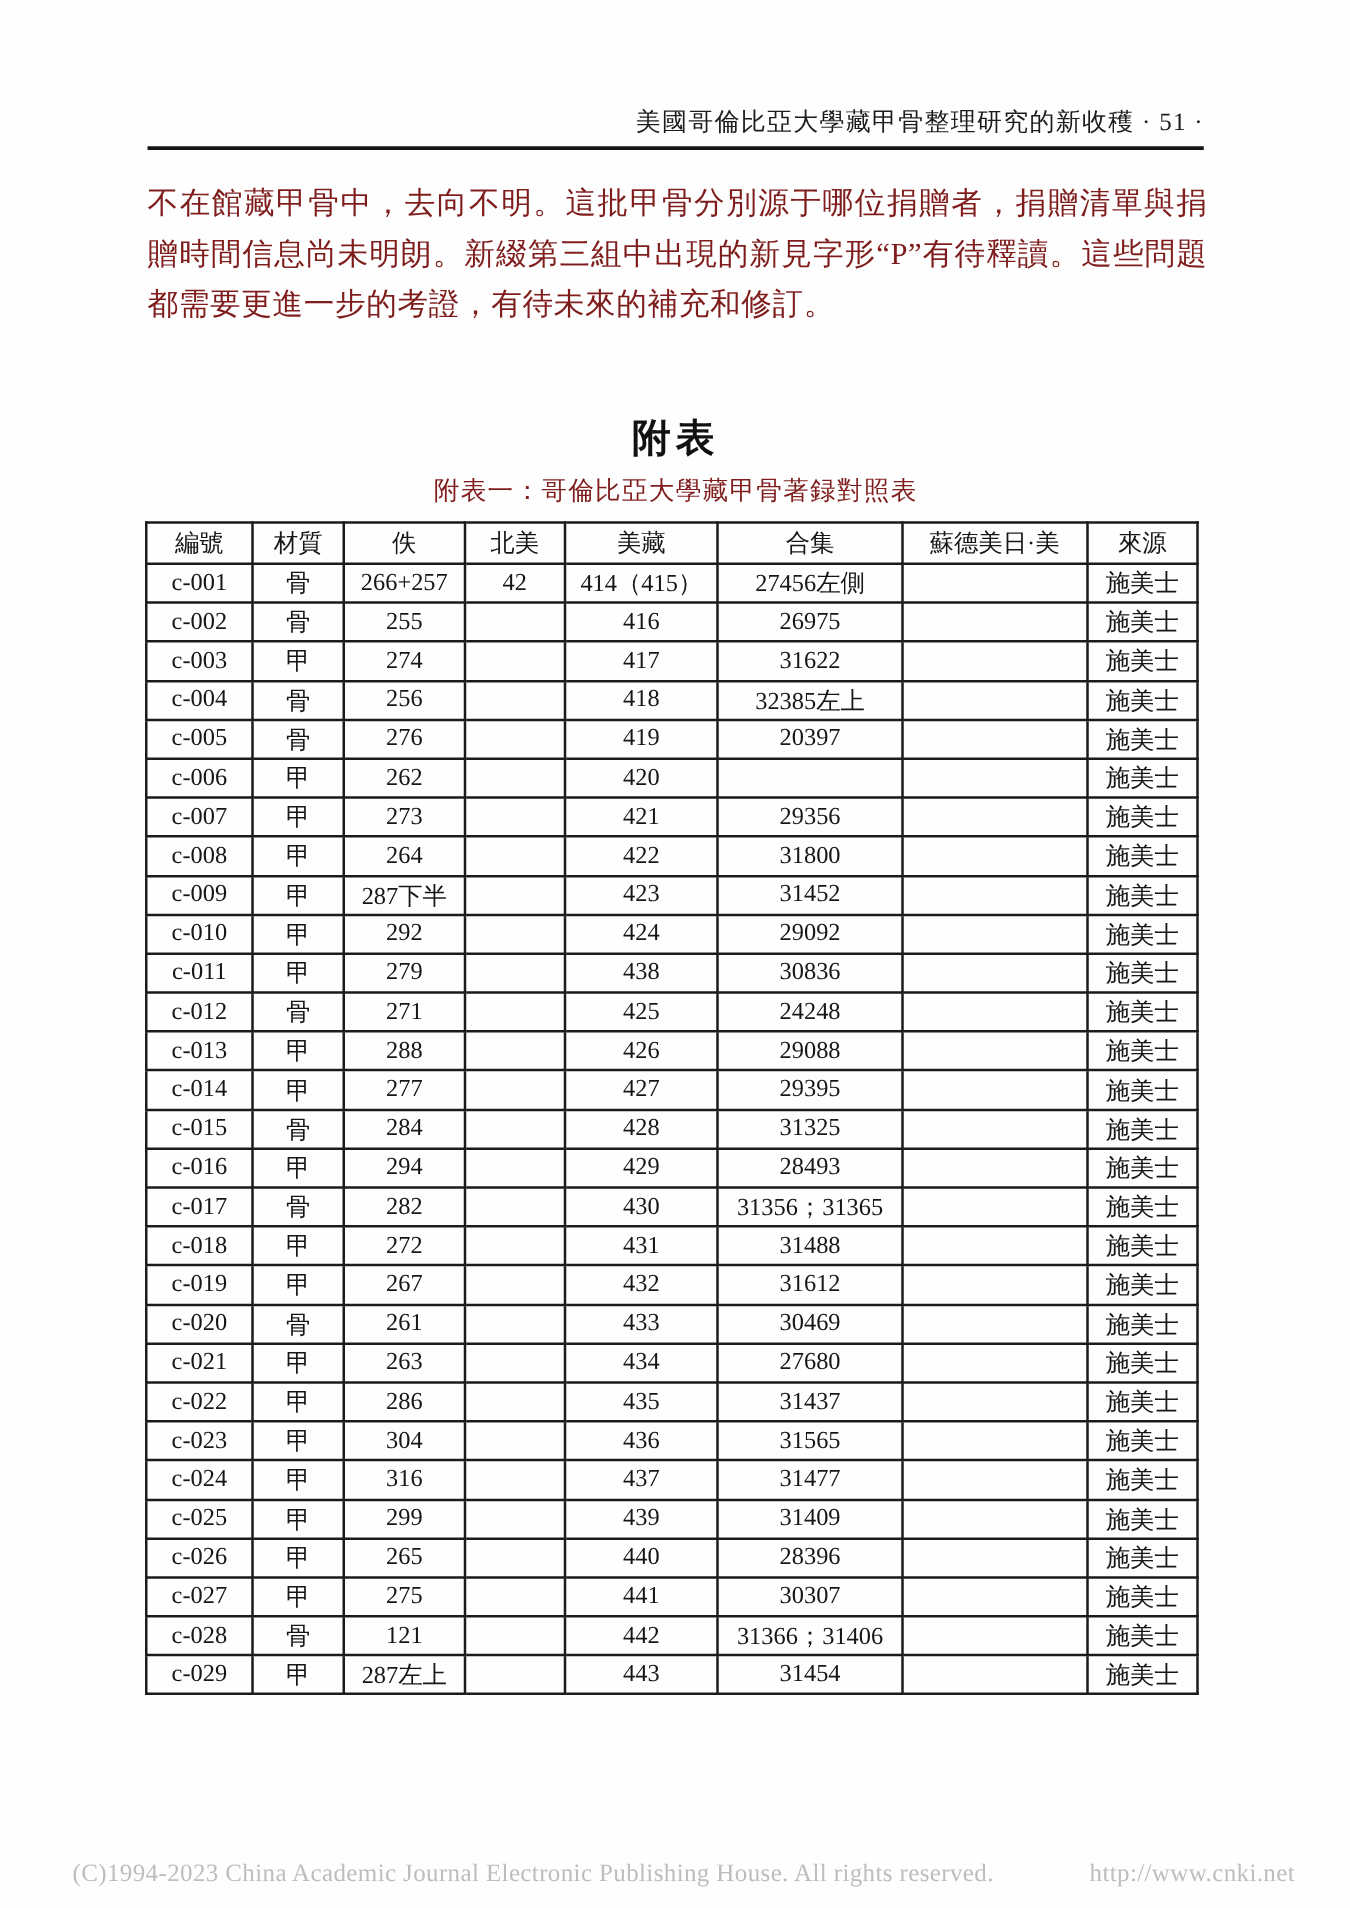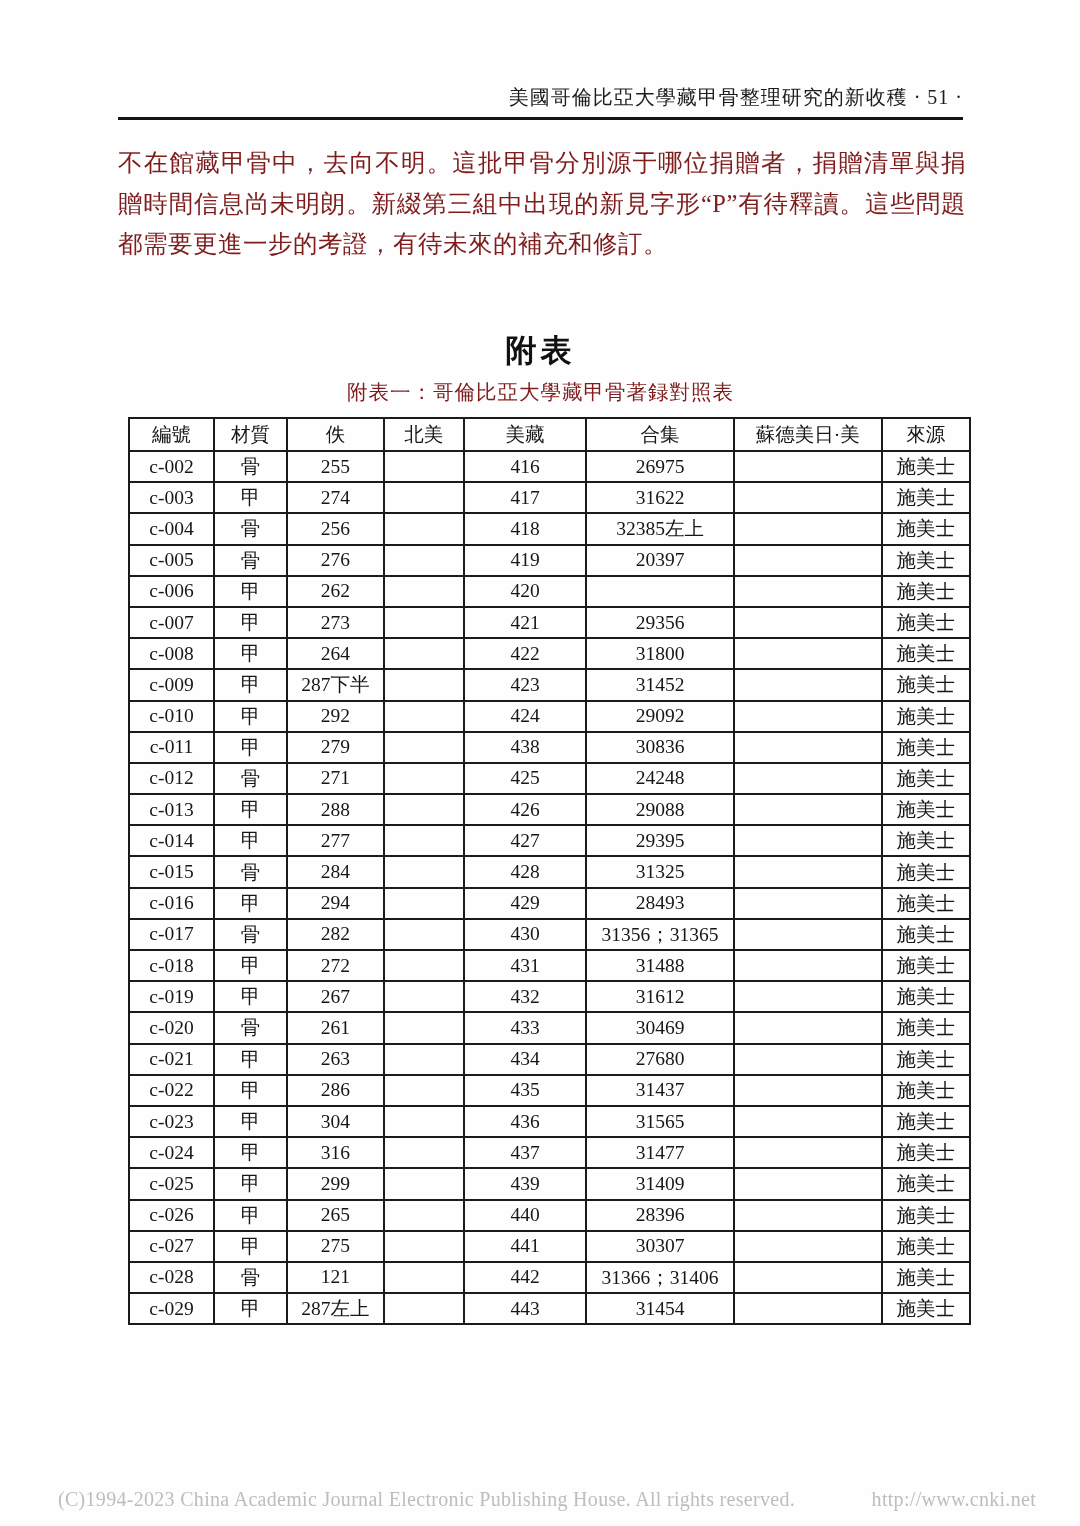--- a/index.html
+++ b/index.html
@@ -63,21 +63,21 @@
     left: 118px;
     width: 845px;
     text-align: center;
     font-size: 20.5px;
     letter-spacing: 1px;
     color: #7f1d1d;
   }
   table.catalog {
     position: absolute;
     top: 417px;
-    left: 128px;
+    left: 116px;
     width: 843px;
     border-collapse: collapse;
     table-layout: fixed;
     font-size: 19.5px;
     color: #161616;
   }
   table.catalog th, table.catalog td {
     border: 2px solid #1b1b1b;
     text-align: center;
     vertical-align: middle;
@@ -142,20 +142,30 @@
           <th>佚</th>
           <th>北美</th>
           <th>美藏</th>
           <th>合集</th>
           <th>蘇德美日·美</th>
           <th>來源</th>
         </tr>
     </thead>
     <tbody id="table-body">
         <tr>
+          <td>c-001</td>
+          <td>骨</td>
+          <td>266+257</td>
+          <td>42</td>
+          <td>414（415）</td>
+          <td>27456左側</td>
+          <td></td>
+          <td>施美士</td>
+        </tr>
+        <tr>
           <td>c-002</td>
           <td>骨</td>
           <td>255</td>
           <td></td>
           <td>416</td>
           <td>26975</td>
           <td></td>
           <td>施美士</td>
         </tr>
         <tr>

